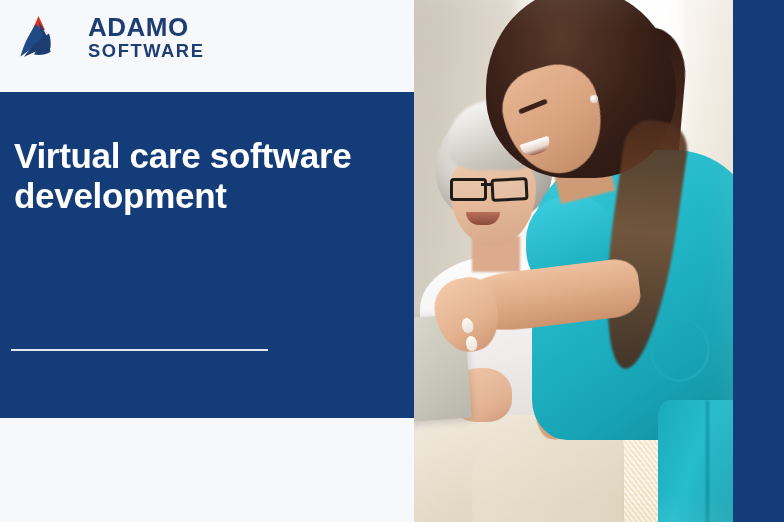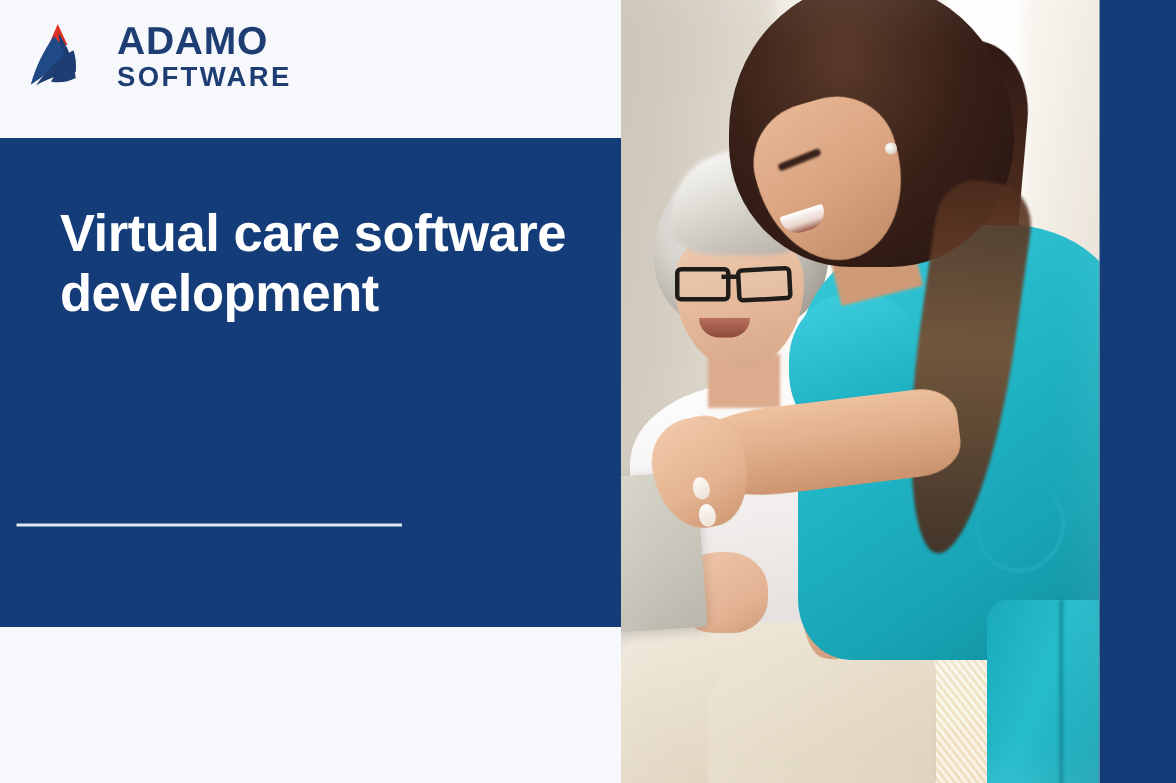--- a/index.html
+++ b/index.html
@@ -31,21 +31,21 @@
     width: 230px; height: 58px;
     display: flex;
     align-items: center;
   }
   .logo-mark {
     width: 52px; height: 52px;
     flex: 0 0 52px;
     position: relative;
   }
   .logo-text {
-    margin-left: 14px;
+    margin-left: 24px;
     display: flex;
     flex-direction: column;
     justify-content: center;
     line-height: 1;
   }
   .logo-top {
     color: #1d3d73;
     font-size: 26px;
     font-weight: bold;
     letter-spacing: 0.5px;
@@ -70,21 +70,20 @@
   .headline {
     position: absolute;
     left: 14px;
     top: 44px;
     width: 392px;
     color: #ffffff;
     font-size: 35px;
     font-weight: bold;
     line-height: 1.14;
     letter-spacing: -0.3px;
-    margin-left: 26px;
   }
   .subhead {
     position: absolute;
     left: 14px;
     top: 150px;
     width: 392px;
     color: #f2f5fa;
     font-size: 25px;
     font-weight: normal;
     line-height: 1.35;

